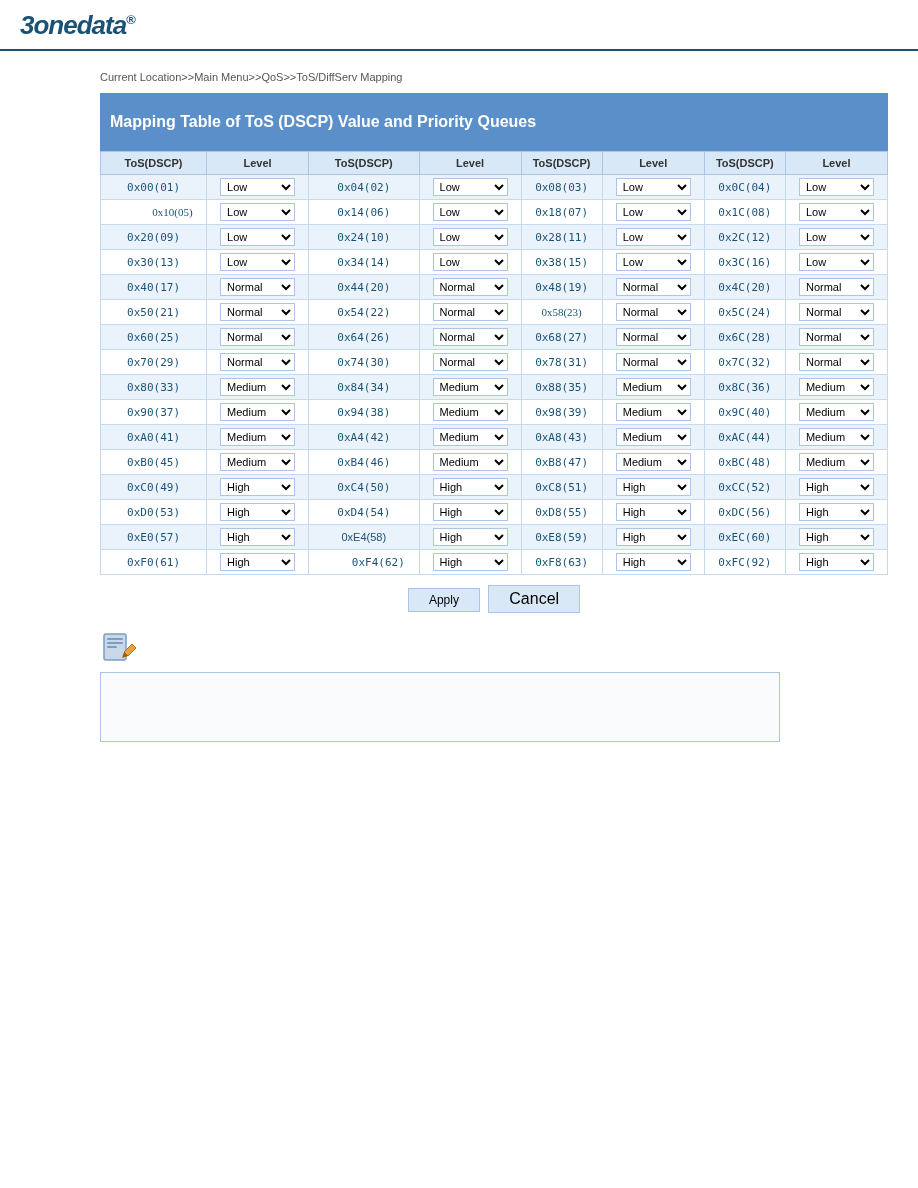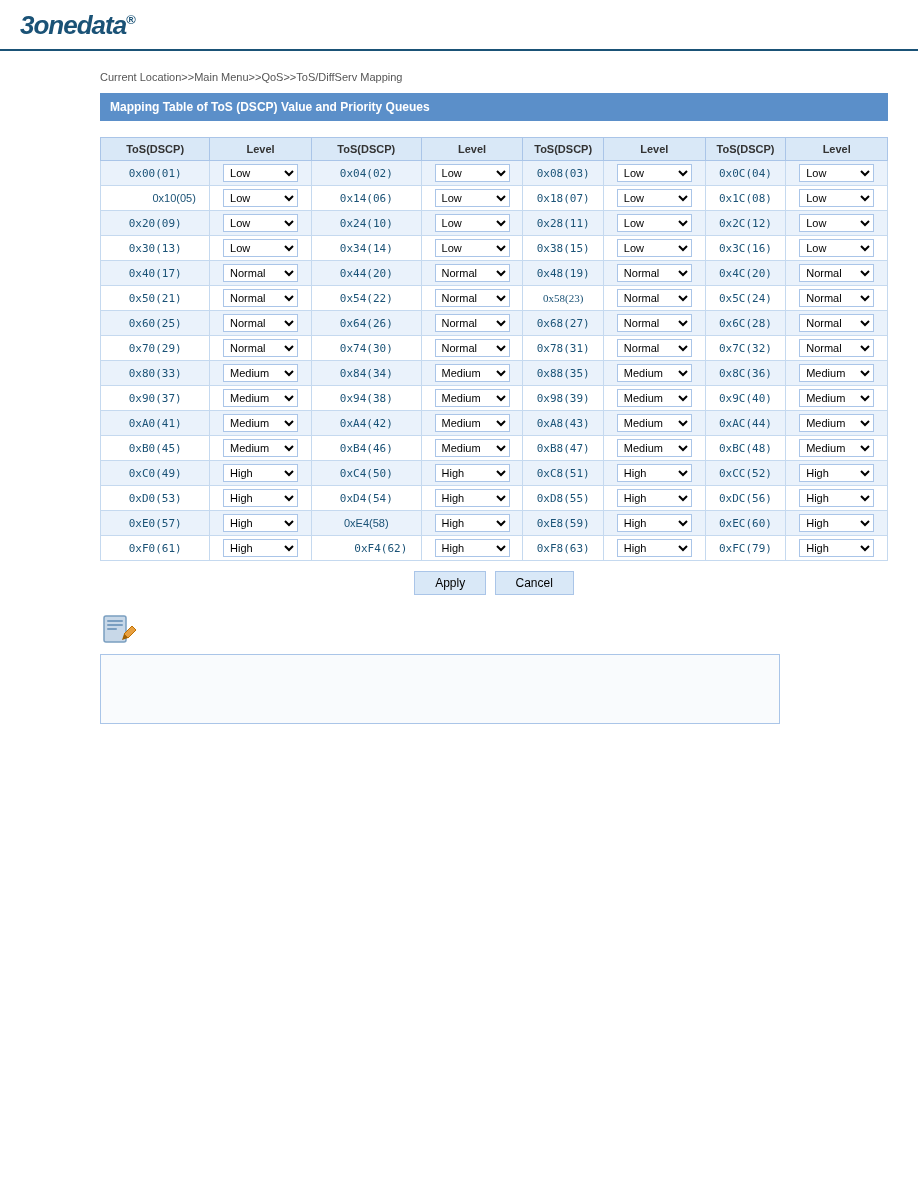--- a/index.html
+++ b/index.html
@@ -31,23 +31,23 @@
     }
     .breadcrumb {
       font-size: 11px;
       color: #555;
       margin-bottom: 10px;
     }
     .table-title {
       background: #5b8fc9;
       color: #fff;
       font-weight: bold;
-      font-size: 12px;
-      padding: 7px 10px;
-      margin-bottom: 16px;
+      font-size: 16px;
+      padding: 20px 10px;
+      margin-bottom: 0;
     }
     .mapping-table {
       width: 100%;
       border-collapse: collapse;
       border: 1px solid #aac5e8;
     }
     .mapping-table th {
       background: #d9e8f7;
       text-align: center;
       padding: 5px 4px;
@@ -84,21 +84,21 @@
       border: 1px solid #aac5e8;
       padding: 4px 20px;
       font-size: 12px;
       cursor: pointer;
       margin-right: 5px;
     }
     .btn-cancel {
       background: #d9e8f7;
       border: 1px solid #aac5e8;
       padding: 4px 20px;
-      font-size: 12px;
+      font-size: 16px;
       cursor: pointer;
     }
     .note-icon {
       margin-top: 15px;
       margin-bottom: 5px;
     }
     .note-box {
       border: 1px solid #aac5e8;
       background: #f9fbfd;
       min-height: 70px;
@@ -141,21 +141,21 @@
           <td style="color: rgb(26, 82, 118); font-family: monospace;">0x00(01)</td>
           <td><select class="level-select"><option value="Low">Low</option><option value="Normal">Normal</option><option value="Medium">Medium</option><option value="High">High</option></select></td>
           <td style="color: rgb(26, 82, 118); font-family: monospace;">0x04(02)</td>
           <td><select class="level-select"><option value="Low">Low</option><option value="Normal">Normal</option><option value="Medium">Medium</option><option value="High">High</option></select></td>
           <td style="color: rgb(26, 82, 118); font-family: monospace;">0x08(03)</td>
           <td><select class="level-select"><option value="Low">Low</option><option value="Normal">Normal</option><option value="Medium">Medium</option><option value="High">High</option></select></td>
           <td style="color: rgb(26, 82, 118); font-family: monospace;">0x0C(04)</td>
           <td><select class="level-select"><option value="Low">Low</option><option value="Normal">Normal</option><option value="Medium">Medium</option><option value="High">High</option></select></td>
         </tr>
         <tr>
-          <td style="color: rgb(26, 82, 118); font-family: Liberation Sans, sans-serif; padding-left: 42px;">0x10(05)</td>
+          <td style="color: rgb(26, 82, 118); font-family: Liberation Serif, serif; padding-left: 42px;">0x10(05)</td>
           <td><select class="level-select"><option value="Low">Low</option><option value="Normal">Normal</option><option value="Medium">Medium</option><option value="High">High</option></select></td>
           <td style="color: rgb(26, 82, 118); font-family: monospace;">0x14(06)</td>
           <td><select class="level-select"><option value="Low">Low</option><option value="Normal">Normal</option><option value="Medium">Medium</option><option value="High">High</option></select></td>
           <td style="color: rgb(26, 82, 118); font-family: monospace;">0x18(07)</td>
           <td><select class="level-select"><option value="Low">Low</option><option value="Normal">Normal</option><option value="Medium">Medium</option><option value="High">High</option></select></td>
           <td style="color: rgb(26, 82, 118); font-family: monospace;">0x1C(08)</td>
           <td><select class="level-select"><option value="Low">Low</option><option value="Normal">Normal</option><option value="Medium">Medium</option><option value="High">High</option></select></td>
         </tr>
         <tr>
           <td style="color: rgb(26, 82, 118); font-family: monospace;">0x20(09)</td>
@@ -287,21 +287,21 @@
           <td style="color: rgb(26, 82, 118); font-family: monospace;">0xEC(60)</td>
           <td><select class="level-select"><option value="Low">Low</option><option value="Normal">Normal</option><option value="Medium">Medium</option><option value="High" selected="">High</option></select></td>
         </tr>
         <tr>
           <td style="color: rgb(26, 82, 118); font-family: monospace; margin-top: 36px;">0xF0(61)</td>
           <td><select class="level-select"><option value="Low">Low</option><option value="Normal">Normal</option><option value="Medium">Medium</option><option value="High" selected="">High</option></select></td>
           <td style="color: rgb(26, 82, 118); font-family: monospace; padding-left: 33px;">0xF4(62)</td>
           <td><select class="level-select"><option value="Low">Low</option><option value="Normal">Normal</option><option value="Medium">Medium</option><option value="High" selected="">High</option></select></td>
           <td style="color: rgb(26, 82, 118); font-family: monospace;">0xF8(63)</td>
           <td><select class="level-select"><option value="Low">Low</option><option value="Normal">Normal</option><option value="Medium">Medium</option><option value="High" selected="">High</option></select></td>
-          <td style="color: rgb(26, 82, 118); font-family: monospace;">0xFC(79)</td>
+          <td style="color: rgb(26, 82, 118); font-family: monospace;">0xFC(92)</td>
           <td><select class="level-select"><option value="Low">Low</option><option value="Normal">Normal</option><option value="Medium">Medium</option><option value="High" selected="">High</option></select></td>
         </tr>
       </tbody>
   </table>
 
   <div class="btn-row">
     <button class="btn-apply">Apply</button>
     <button class="btn-cancel">Cancel</button>
   </div>
 

